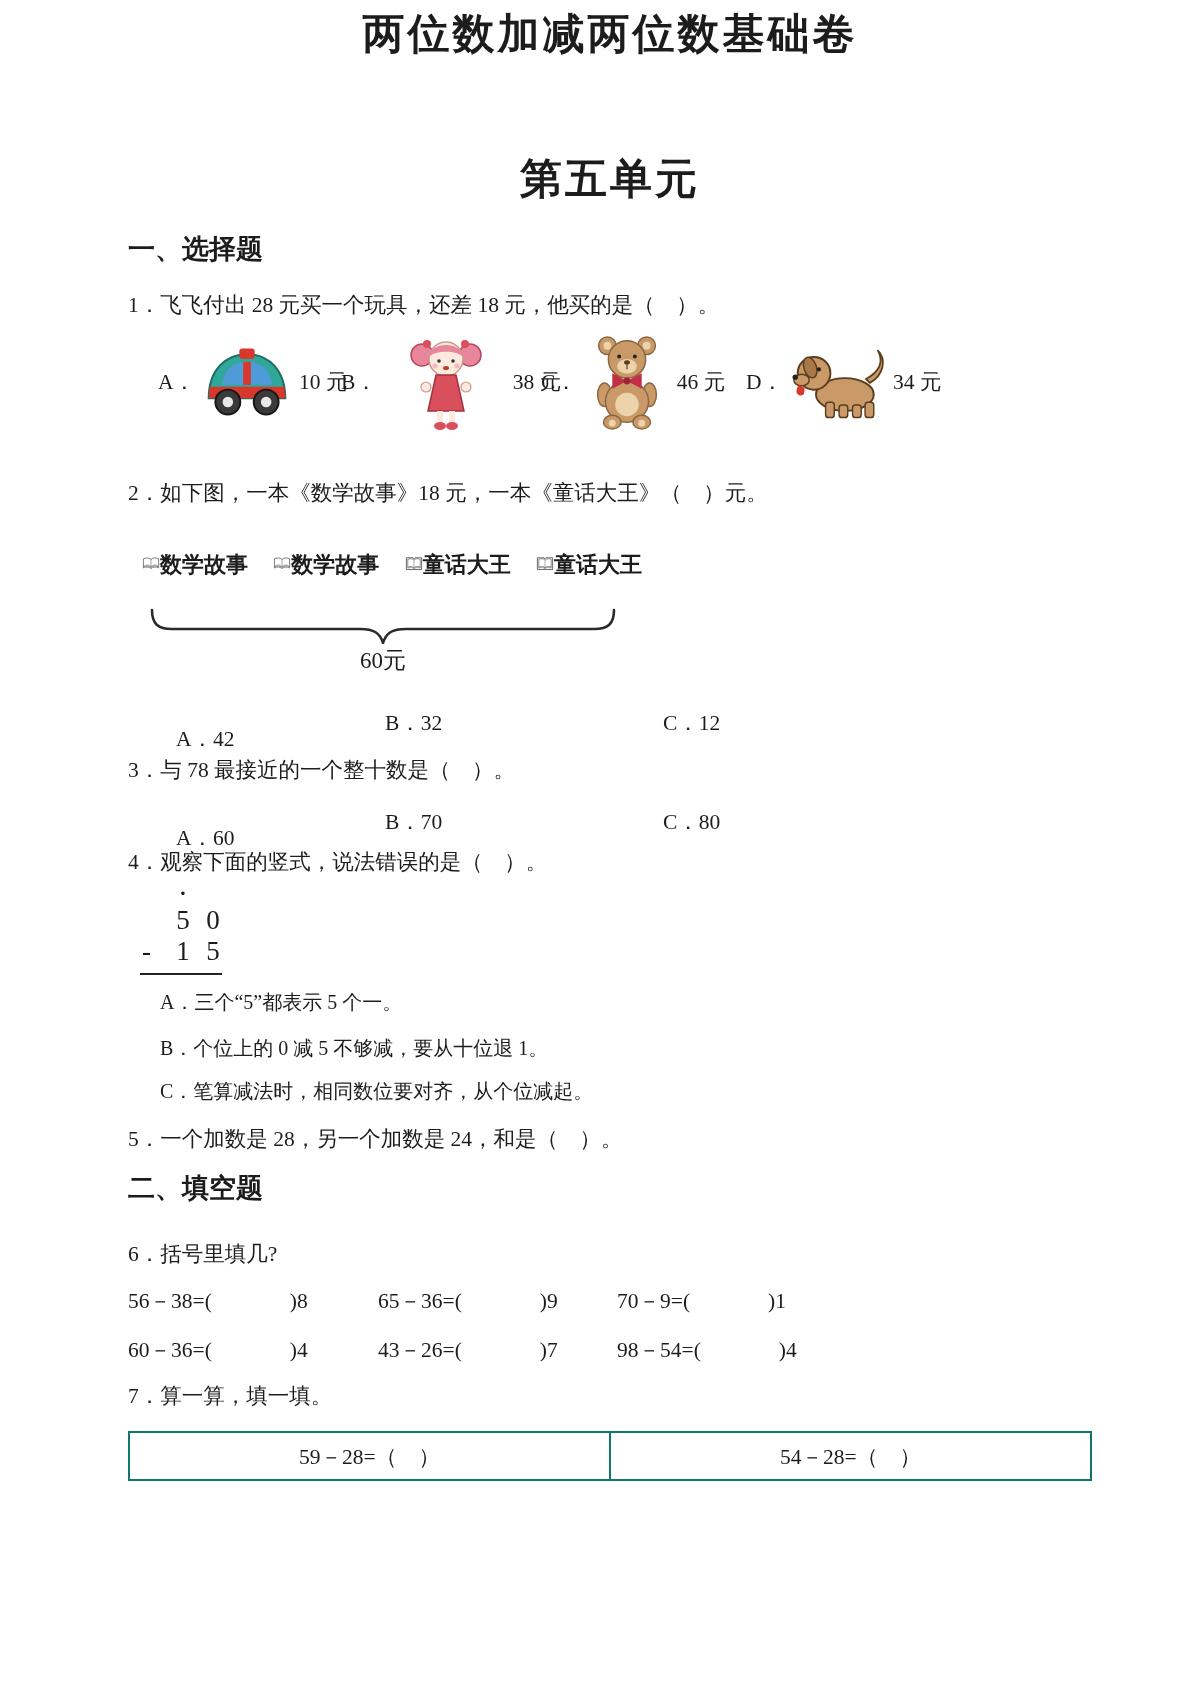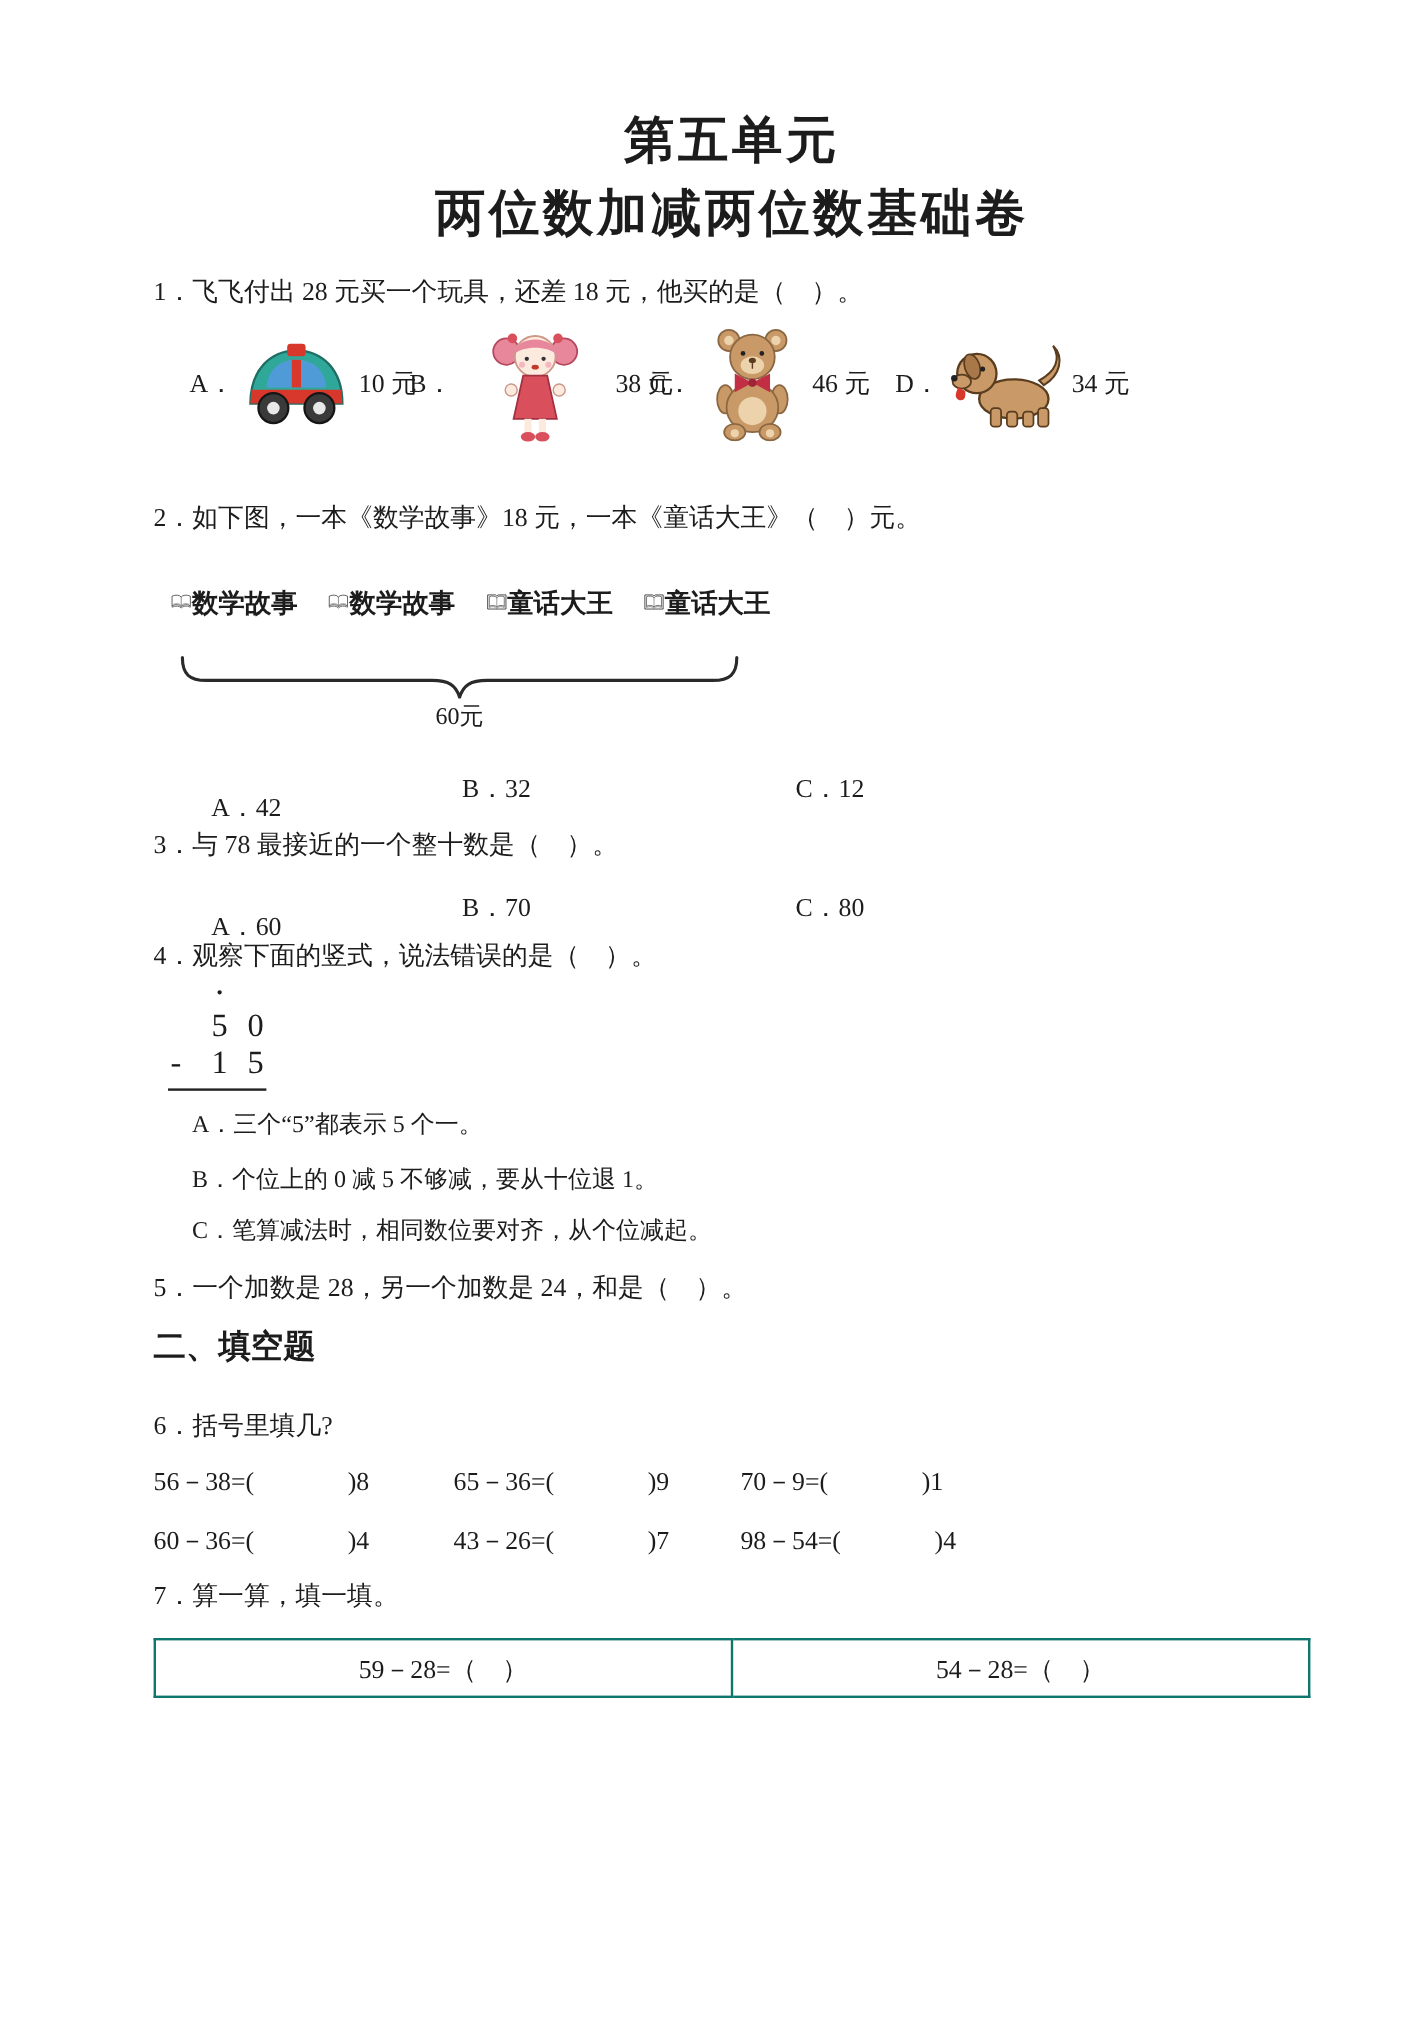--- a/index.html
+++ b/index.html
@@ -28,21 +28,21 @@
   .q1opt{position:absolute;top:0;height:104px;display:flex;align-items:center;gap:6px;}
   .q1lab,.q1price{font-size:21.5px;white-space:nowrap;}
 
   
   .bookfig{margin-top:14px;width:505px;}
   .bookrow{display:flex;justify-content:space-between;width:500px;margin-left:14px;}
   .book{width:106px;display:flex;flex-direction:row;align-items:center;}
   .booklab{font-size:22px;font-weight:bold;margin-top:2px;white-space:nowrap;
            font-family:"Liberation Sans","DejaVu Sans",sans-serif;}
   .bracewrap{width:470px;margin-left:20px;text-align:center;}
-  .bracelab{font-size:20px;margin-top:1px;}
+  .bracelab{font-size:23px;margin-top:1px;}
 
   
   .optrow{position:relative;height:29px;font-size:21.5px;}
   .optrow .c1{position:absolute;left:48px;margin-top:16px;}
   .optrow .c2{position:absolute;left:257px;}
   .optrow .c3{position:absolute;left:535px;}
   .mt-opt2{margin-top:32px;}
   .mt-opt3{margin-top:23px;}
   .mt-opt5{margin-top:23px;}
 
@@ -74,23 +74,24 @@
 
   svg{display:block;}
   .bookimg{stroke:#2a2a2a;}
 </style>
 </head>
 <body style="color: rgb(28, 28, 28);">
 
 <div class="page">
   <div class="content">
 
+    <div class="title t2">两位数加减两位数基础卷</div>
     <div class="title t1">第五单元</div>
-    <div class="title t2">两位数加减两位数基础卷</div>
-
+
+    <div class="sec-heading">一、选择题</div>
 
     <div class="qtext mt-q1">1．飞飞付出 28 元买一个玩具，还差 18 元，他买的是（　）。</div>
 
     <div class="q1row">
       <div class="q1opt" style="left:30px">
         <span class="q1lab">A．</span>
         <svg width="92" height="78" viewBox="0 0 96 80">
           <path d="M8,58 C8,28 26,12 48,12 C70,12 88,28 88,58 Z" fill="var(--car-teal)" stroke="#1f6e63" stroke-width="2"></path>
           <rect x="40" y="6" width="16" height="11" rx="3" fill="var(--car-red)"></rect>
           <path d="M9,46 L87,46 L88,58 L8,58 Z" fill="var(--car-red)"></path>

